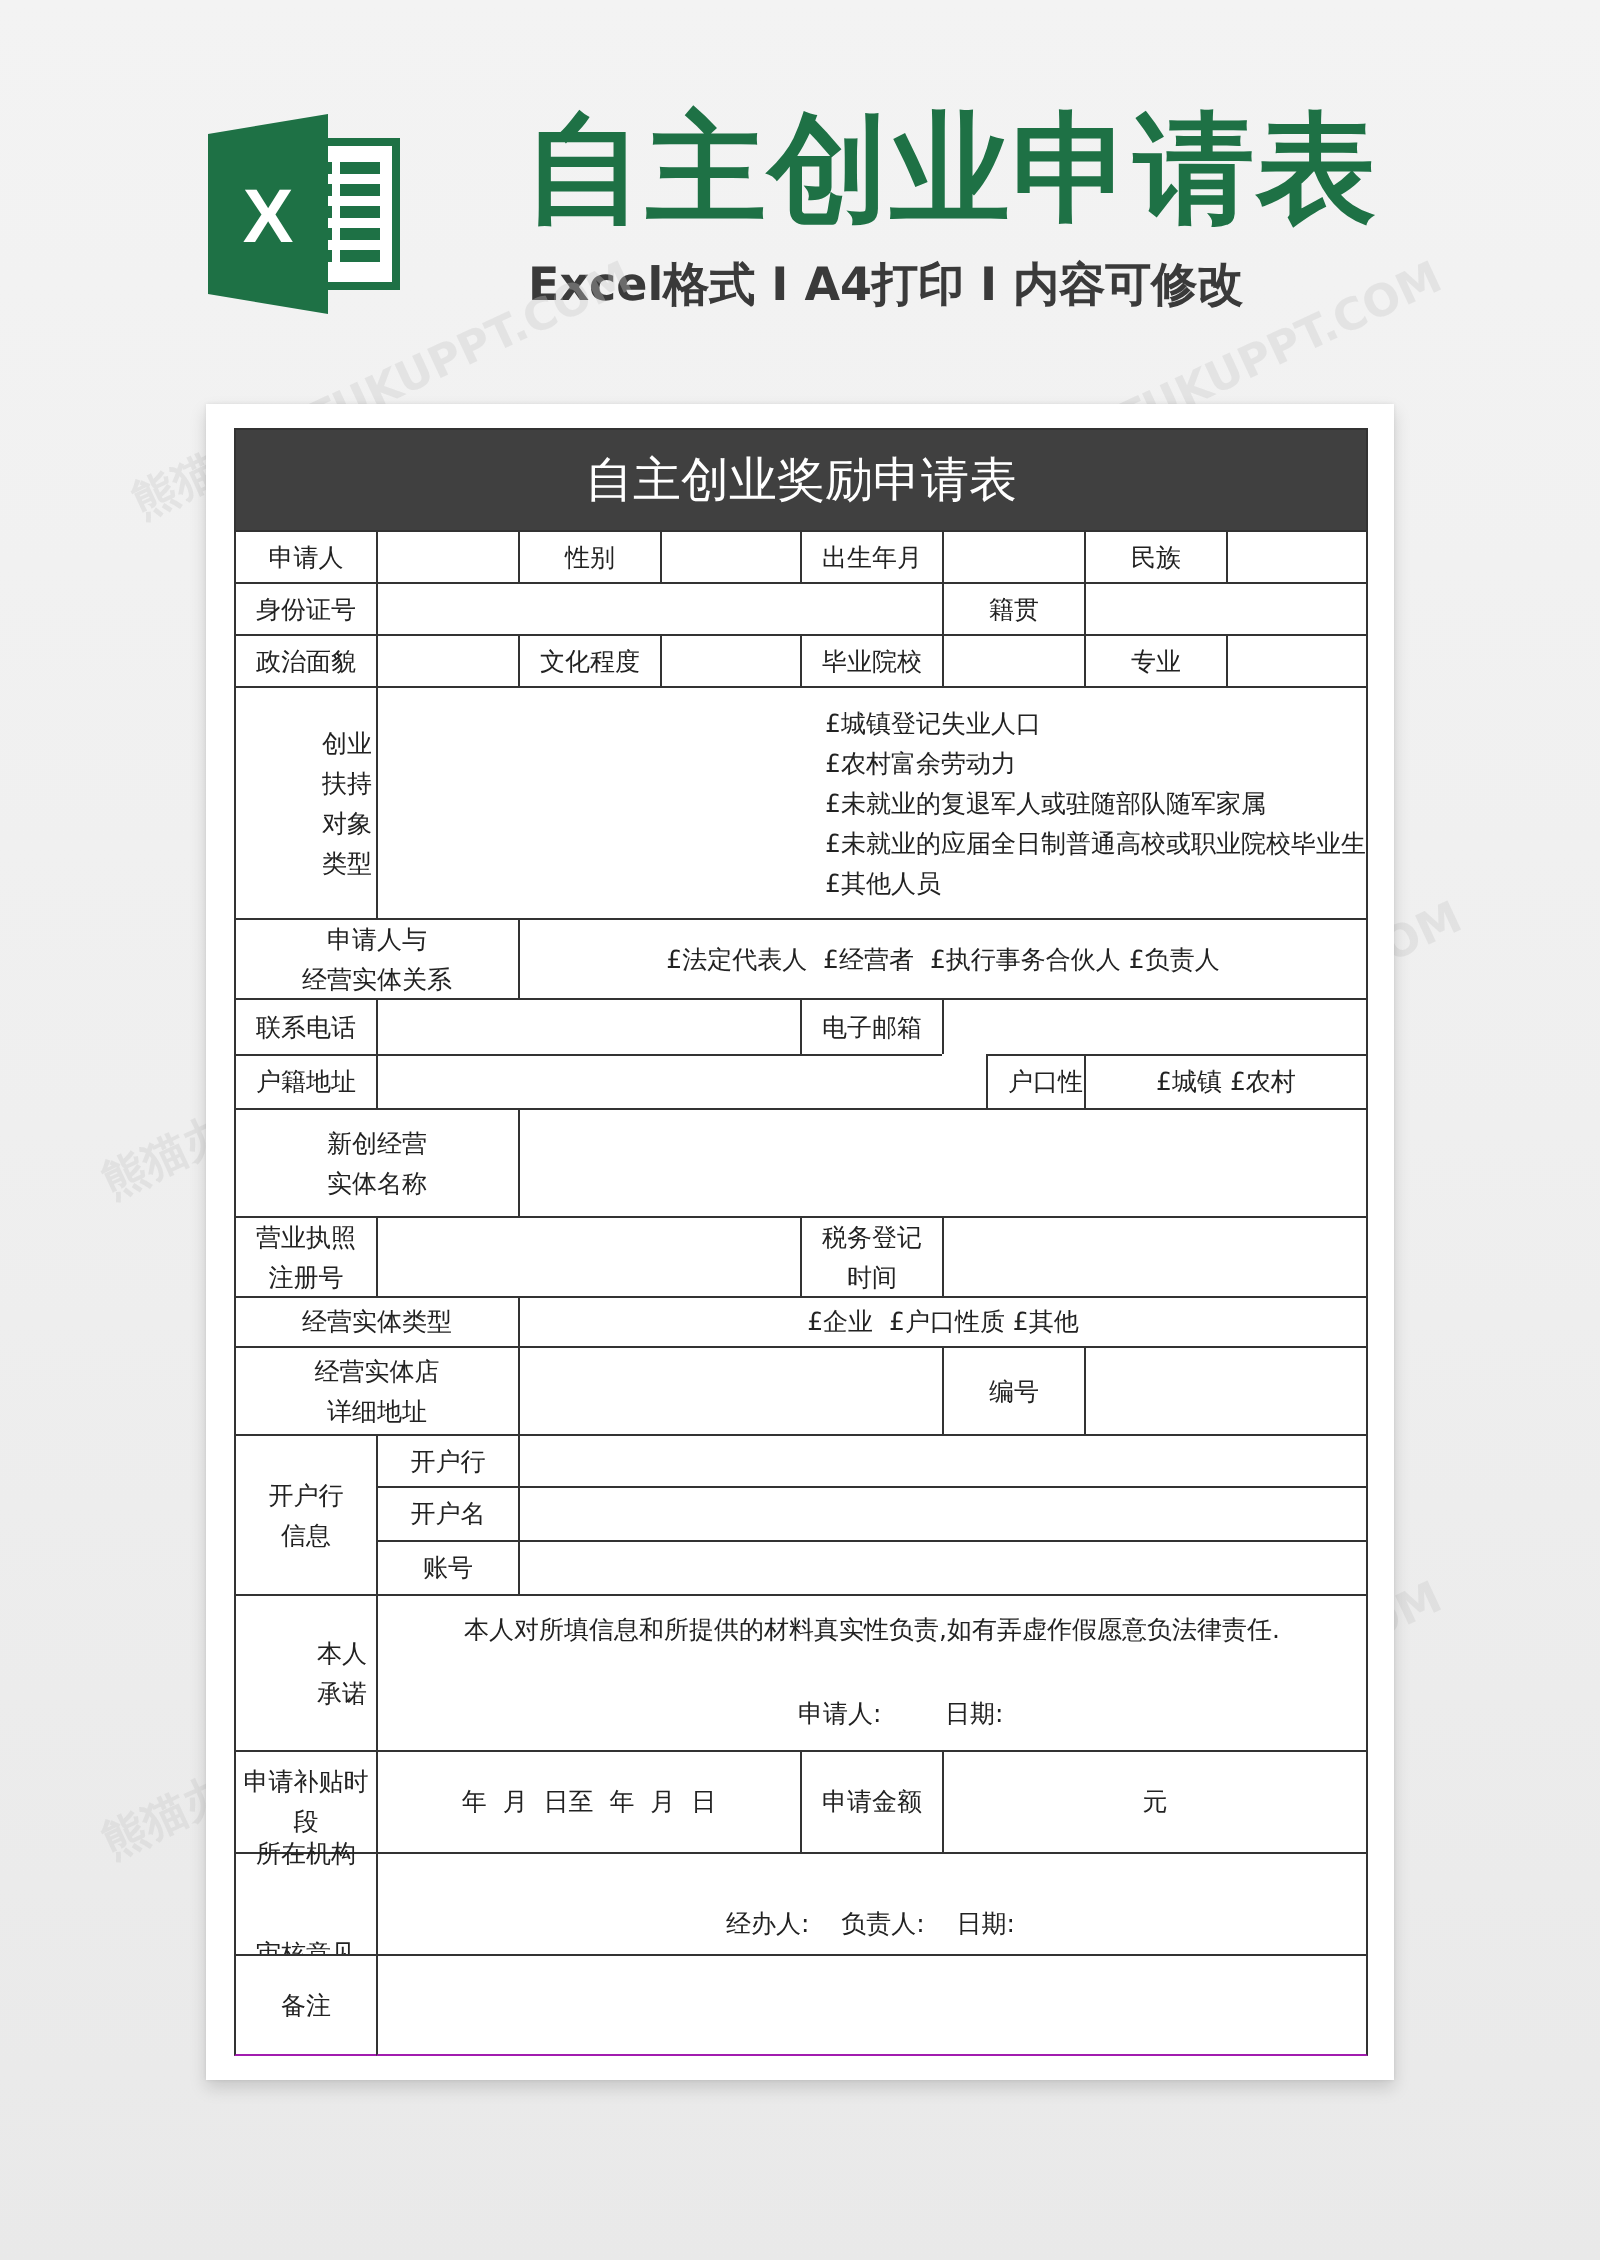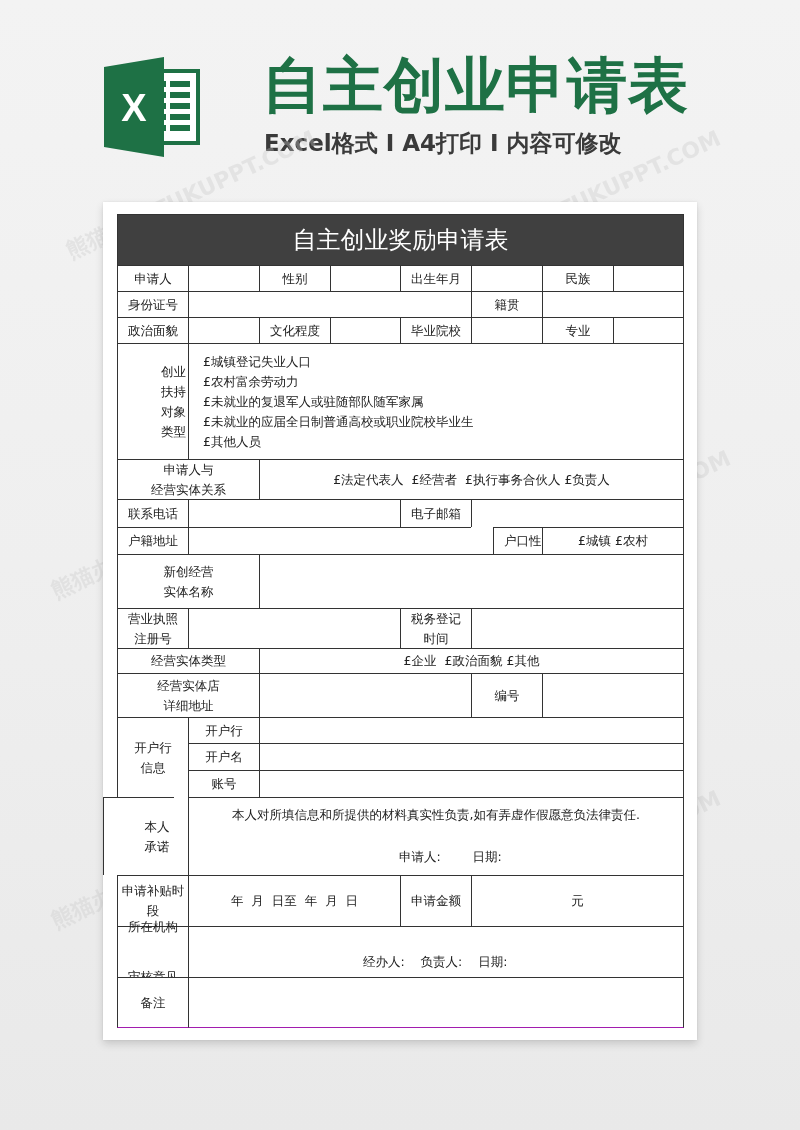--- a/index.html
+++ b/index.html
@@ -37,21 +37,21 @@
 
   
   .cell {
     position: absolute; box-sizing: border-box;
     border-left: 1px solid #333; border-top: 1px solid #333;
     display: flex; align-items: center; justify-content: center; text-align: center;
     font-size: 12.5px; line-height: 20px; color: #222; background: #fff;
   }
   .cell.r { border-right: 1px solid #333; }
   .cell.b { border-bottom: 1px solid #a21caf; }
-  .cell.left { justify-content: flex-start; text-align: left; padding-left: 14px; }
+  .cell.left { justify-content: flex-end; text-align: left; padding-left: 3px; }
   .cell.col { flex-direction: column; }
   .header-band {
     position: absolute; left: 117px; top: 214px; width: 567px; height: 51px;
     background: #404040; color: #fff; font-size: 24px;
     display: flex; align-items: center; justify-content: center;
     box-sizing: border-box; border: 1px solid #333; border-bottom: none;
   }
   .opt-list { display: flex; flex-direction: column; align-items: flex-start; gap: 0; }
   .opt-list span { line-height: 20px; font-size: 12.5px; }
   .pledge-wrap { width: 100%; height: 100%; position: relative; }
@@ -159,42 +159,42 @@
   <span>注册号</span>
 </div>
 <div class="cell" style="left:188px;top:608px;width:212px;height:40px;"></div>
 <div class="cell col" style="left:400px;top:608px;width:71px;height:40px;">
   <span>税务登记</span>
   <span>时间</span>
 </div>
 <div class="cell r" style="left:471px;top:608px;width:213px;height:40px;"></div>
 
 <div class="cell" style="left:117px;top:648px;width:142px;height:25px;">经营实体类型</div>
-<div class="cell r" style="left:259px;top:648px;width:425px;height:25px;white-space:pre;">£企业  £政治面貌 £其他</div>
+<div class="cell r" style="left:259px;top:648px;width:425px;height:25px;white-space:pre;">£企业  £户口性质 £其他</div>
 
 <div class="cell col" style="left:117px;top:673px;width:142px;height:44px;">
   <span>经营实体店</span>
   <span>详细地址</span>
 </div>
 <div class="cell" style="left:259px;top:673px;width:212px;height:44px;"></div>
 <div class="cell" style="left:471px;top:673px;width:71px;height:44px;">编号</div>
 <div class="cell r" style="left:542px;top:673px;width:142px;height:44px;"></div>
 
 <div class="cell col" style="left:117px;top:717px;width:71px;height:80px;">
   <span>开户行</span>
   <span>信息</span>
 </div>
 <div class="cell" style="left:188px;top:717px;width:71px;height:26px;">开户行</div>
 <div class="cell r" style="left:259px;top:717px;width:425px;height:26px;"></div>
 <div class="cell" style="left:188px;top:743px;width:71px;height:27px;">开户名</div>
 <div class="cell r" style="left:259px;top:743px;width:425px;height:27px;"></div>
 <div class="cell" style="left:188px;top:770px;width:71px;height:27px;">账号</div>
 <div class="cell r" style="left:259px;top:770px;width:425px;height:27px;"></div>
 
-<div class="cell" style="left:103px;top:797px;width:71px;height:78px;padding-left:36px;">本人承诺</div>
+<div class="cell" style="left:117px;top:797px;width:71px;height:78px;padding-left:36px;">本人承诺</div>
 <div class="cell r" style="left:188px;top:797px;width:496px;height:78px;display:block;">
   <div class="pledge-wrap">
     <div class="pledge-text">本人对所填信息和所提供的材料真实性负责,如有弄虚作假愿意负法律责任.</div>
     <div class="pledge-sign" style="white-space:pre;">申请人:        日期:</div>
   </div>
 </div>
 
 <div class="cell col" style="left:117px;top:875px;width:71px;height:51px;">
   <span>申请补贴时</span>
   <span>段</span>

